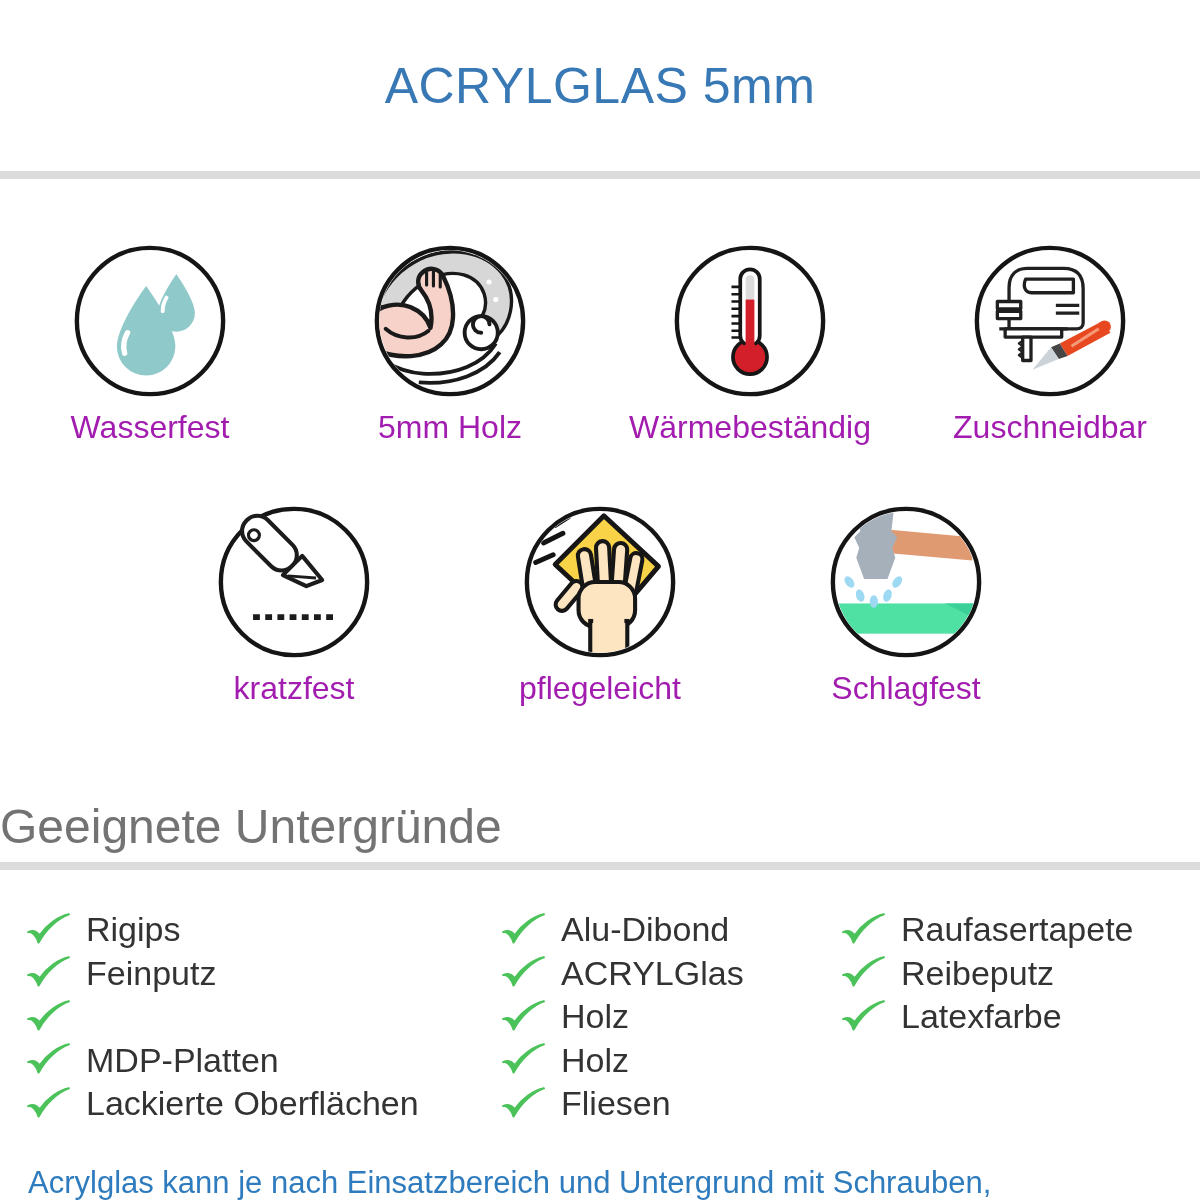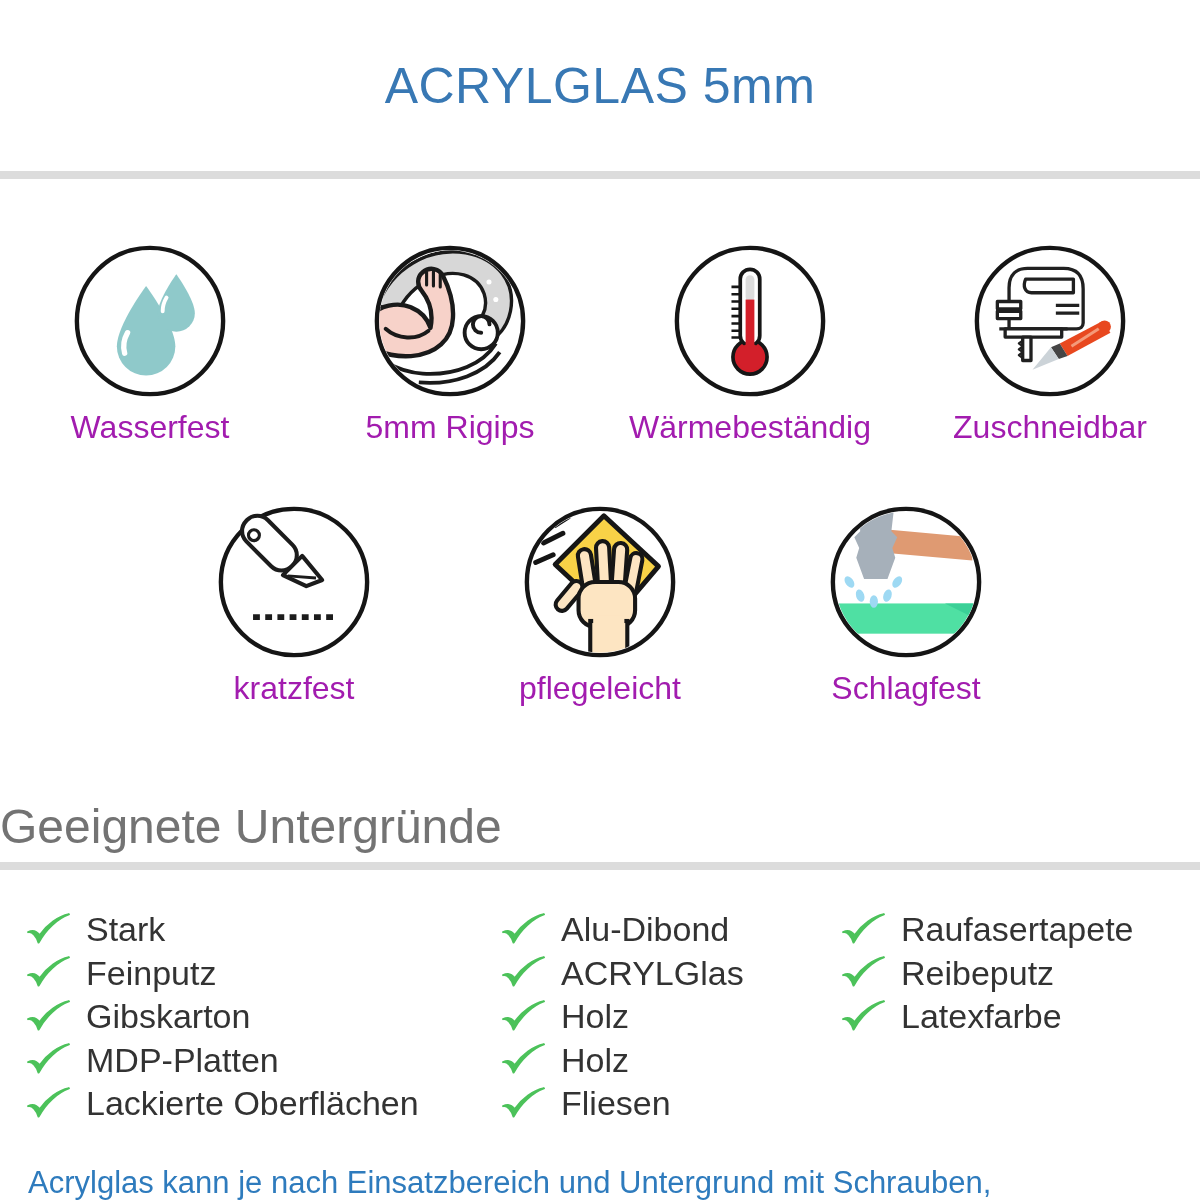--- a/index.html
+++ b/index.html
@@ -74,21 +74,21 @@
             <circle cx="112" cy="92" r="17" fill="#fff" stroke="#1a1a1a" stroke-width="4"></circle>
             <path d="M112,92 a8.5,8.5 0 1 1 8.5,-8.5" fill="none" stroke="#1a1a1a" stroke-width="4" stroke-linecap="round"></path>
             <path d="M127,103 C114,124 86,136 52,134 C38,133 26,129 16,123" fill="none" stroke="#1a1a1a" stroke-width="4"></path>
             <path d="M131,112 C116,134 84,146 48,143" fill="none" stroke="#1a1a1a" stroke-width="4"></path>
             <path d="M-4,76 C8,64 26,60 40,66 C50,70 57,78 60,87 C63,72 59,59 51,49 C46,43 46,35 52,30 C59,24 69,26 73,34 C80,48 84,62 83,77 C82,99 66,114 40,116 C22,117 6,112 -4,104 Z" fill="#f7d2c9" stroke="#1a1a1a" stroke-width="4.5" stroke-linejoin="round"></path>
             <path d="M56,30 L56,43 M63,29 L63,44 M70,31 L70,45" stroke="#1a1a1a" stroke-width="3.2" stroke-linecap="round" fill="none"></path>
             <path d="M14,88 C26,99 46,100 58,90" fill="none" stroke="#1a1a1a" stroke-width="4" stroke-linecap="round"></path>
           </g>
         </svg>
       </span>
-      <span class="feature-label">5mm Rigips</span>
+      <span class="feature-label">5mm Holz</span>
     </div>
 
     <div class="feature">
       <span>
         <svg viewBox="0 0 160 160" width="156" height="156">
           <circle cx="80" cy="80" r="75" fill="#fff" stroke="#151515" stroke-width="4.5"></circle>
           <circle cx="80" cy="117" r="17.5" fill="#d31f2a" stroke="#161616" stroke-width="3.8"></circle>
           <rect x="70" y="27" width="20" height="78" rx="10" fill="#fff" stroke="#161616" stroke-width="3.8"></rect>
           <rect x="75.5" y="33" width="9" height="27" rx="4.5" fill="#dcdcdc"></rect>
           <rect x="75.5" y="58" width="9" height="54" fill="#d31f2a"></rect>
@@ -204,37 +204,36 @@
 
   <div class="substrates">
 
     <ul class="sub-col sub-col-1">
       <li class="sub-item">
         <span class="check-wrap">
             <svg viewBox="0 0 44 34" width="46" height="36">
               <path d="M3,19 C7,18 11,23 13,29 C20,16 31,6 42,2 C32,4 21,12 14,22 C11,18 7,17 3,19 Z" fill="#4cc25a" stroke="#4cc25a" stroke-width="2" stroke-linejoin="round"></path>
             </svg>
           </span>
-        <span>Stark</span>
+        <span>Rigips</span>
       </li>
       <li class="sub-item">
         <span class="check-wrap">
             <svg viewBox="0 0 44 34" width="46" height="36">
               <path d="M3,19 C7,18 11,23 13,29 C20,16 31,6 42,2 C32,4 21,12 14,22 C11,18 7,17 3,19 Z" fill="#4cc25a" stroke="#4cc25a" stroke-width="2" stroke-linejoin="round"></path>
             </svg>
           </span>
         <span>Feinputz</span>
       </li>
       <li class="sub-item">
         <span class="check-wrap">
             <svg viewBox="0 0 44 34" width="46" height="36">
               <path d="M3,19 C7,18 11,23 13,29 C20,16 31,6 42,2 C32,4 21,12 14,22 C11,18 7,17 3,19 Z" fill="#4cc25a" stroke="#4cc25a" stroke-width="2" stroke-linejoin="round"></path>
             </svg>
           </span>
-        <span>Gibskarton</span>
       </li>
       <li class="sub-item">
         <span class="check-wrap">
             <svg viewBox="0 0 44 34" width="46" height="36">
               <path d="M3,19 C7,18 11,23 13,29 C20,16 31,6 42,2 C32,4 21,12 14,22 C11,18 7,17 3,19 Z" fill="#4cc25a" stroke="#4cc25a" stroke-width="2" stroke-linejoin="round"></path>
             </svg>
           </span>
         <span>MDP-Platten</span>
       </li>
       <li class="sub-item">

